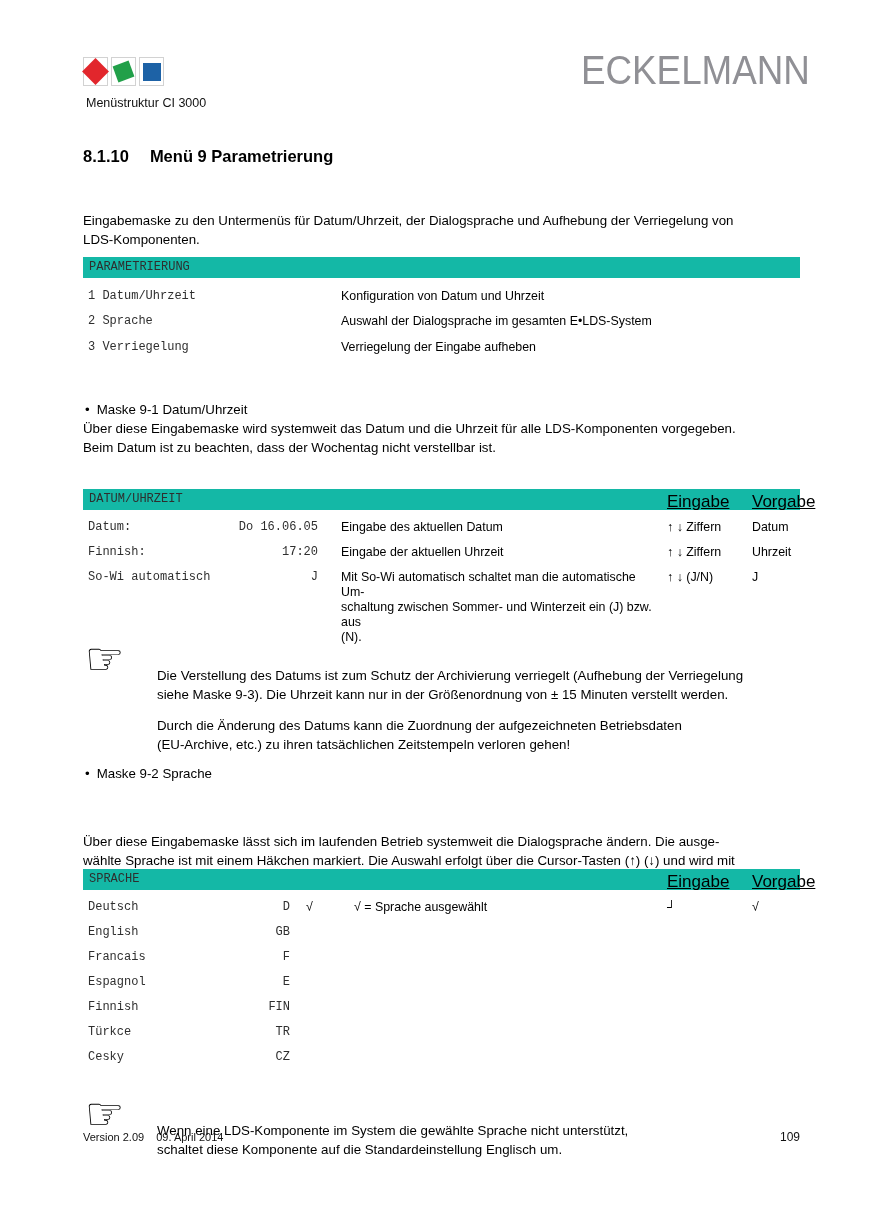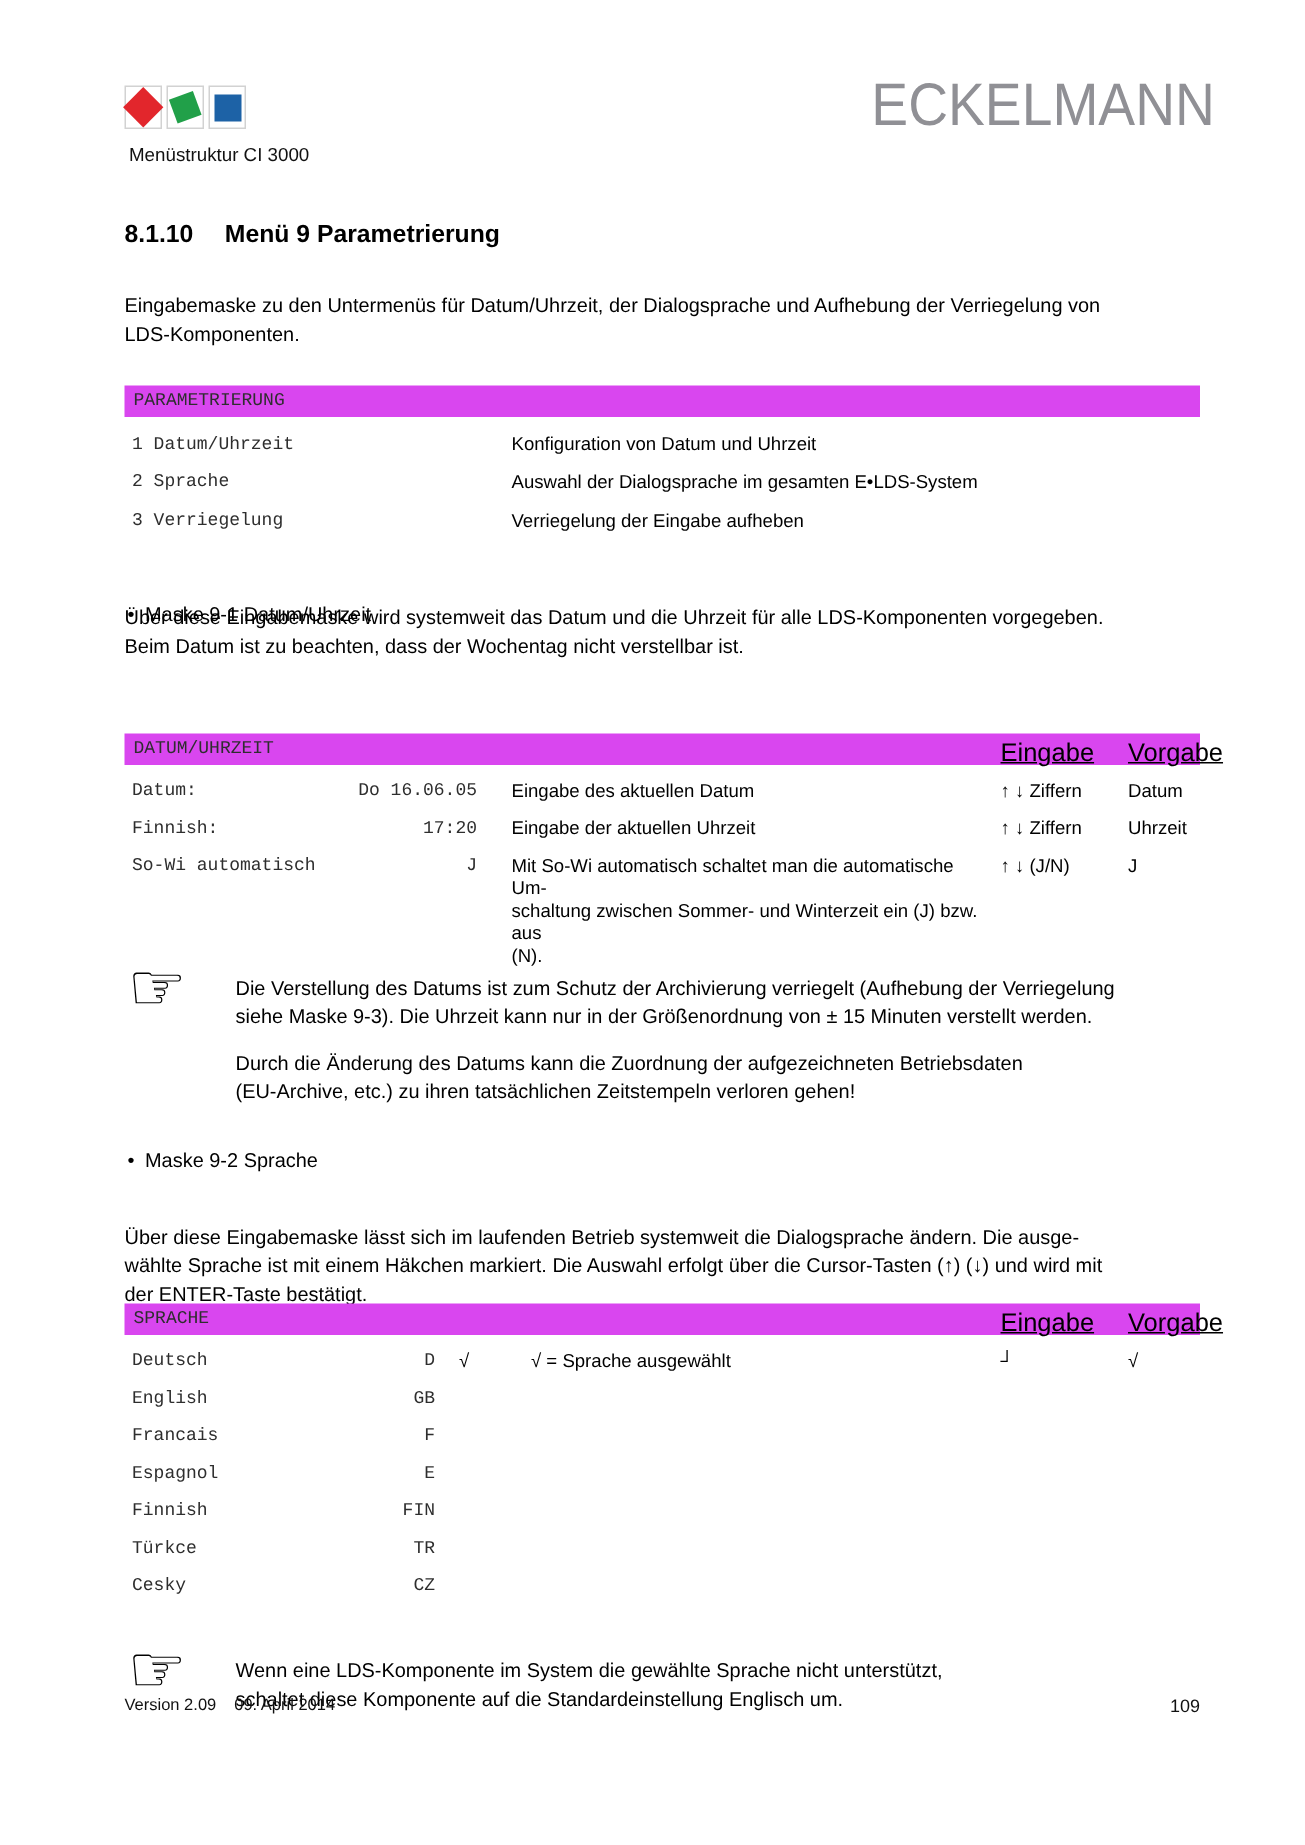--- a/index.html
+++ b/index.html
@@ -15,35 +15,35 @@
   .shape-green { width: 17px; height: 17px; background: #21a049; transform: rotate(-20deg); }
   .shape-blue  { width: 18px; height: 18px; background: #1d62a6; }
   .doc-subtitle { position: absolute; left: 86px; top: 96px; font-size: 12.5px; color: #111; }
   .brand { position: absolute; right: 60px; top: 48px; font-size: 40px; color: #909095; letter-spacing: 0px; font-weight: 400; transform: scaleX(0.92); transform-origin: right; }
 
   
   .heading { position: absolute; left: 83px; top: 147px; font-size: 16.5px; font-weight: bold; }
   .heading .h-num { margin-right: 21px; }
 
   
-  .para { font-size: 13.3px; line-height: 19px; white-space: pre-line; }
+  .para { font-size: 13.3px; line-height: 19px; white-space: pre-line; margin-top: 17px; }
   .intro { position: absolute; left: 83px; top: 194px; width: 730px; }
   .bullet-line { position: absolute; left: 85px; font-size: 13.3px; }
   .bullet-line .marker { margin-right: 7px; }
   .b1 { top: 402px; }
   .p1 { position: absolute; left: 83px; top: 402px; width: 730px; }
   .b2 { top: 766px; }
   .p2 { position: absolute; left: 83px; top: 815px; width: 730px; }
 
   
   .tbl { position: absolute; left: 83px; width: 717px; }
   .t-parametrierung { top: 257px; }
   .t-datum { top: 489px; }
   .t-sprache { top: 869px; }
-  .t-head { position: relative; height: 21px; background: #d946ef; }
+  .t-head { position: relative; height: 21px; background: #14b8a6; }
   .t-title { position: absolute; left: 6px; top: 3px; font-family: "Liberation Mono", "DejaVu Sans Mono", monospace; font-size: 12px; color: #2e2e2e; }
   .t-colhead { position: absolute; top: 3px; font-size: 17px; color: #000; text-decoration: underline; }
   .ch-eingabe { left: 584px; }
   .ch-vorgabe { left: 669px; }
 
   .t-row { display: grid; margin-top: 10px; font-size: 12.4px; line-height: 15px; align-items: start; }
   .t-row:first-child { margin-top: 9px; }
   .mono { font-family: "Liberation Mono", "DejaVu Sans Mono", monospace; font-size: 12px; color: #2e2e2e; }
 
   .t-parametrierung .t-row { grid-template-columns: 235px 1fr; margin-top: 10.5px; }

